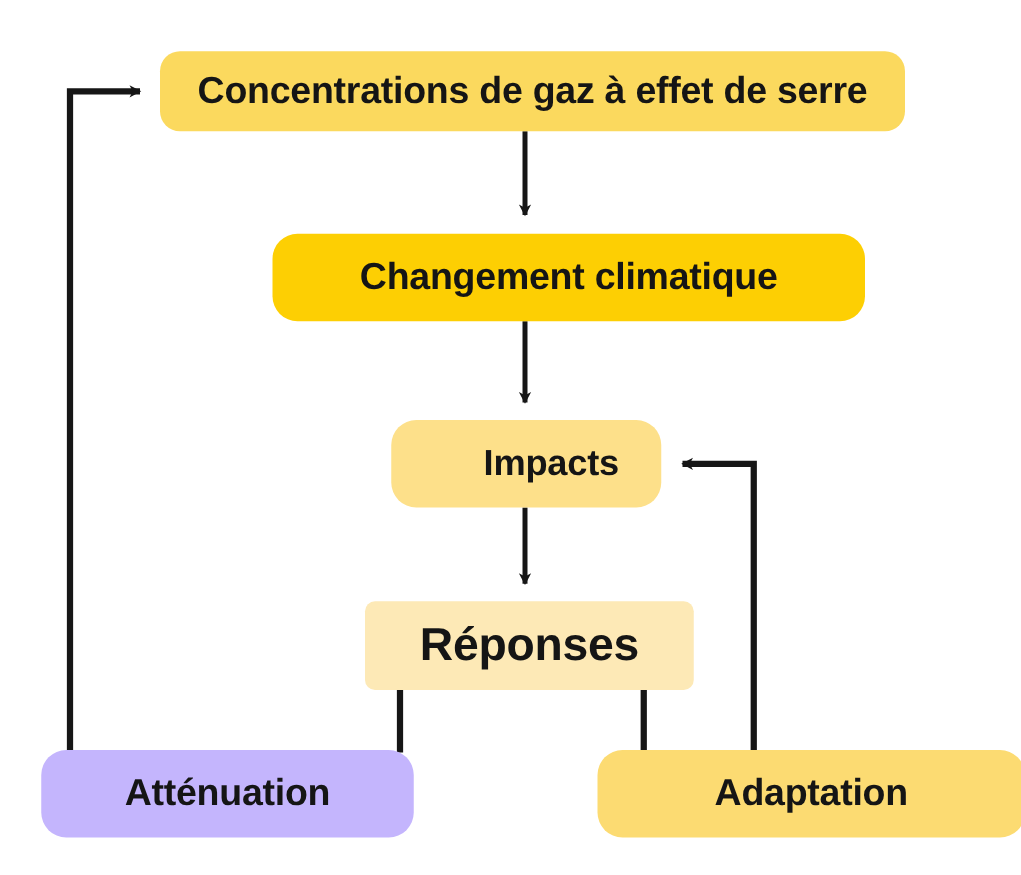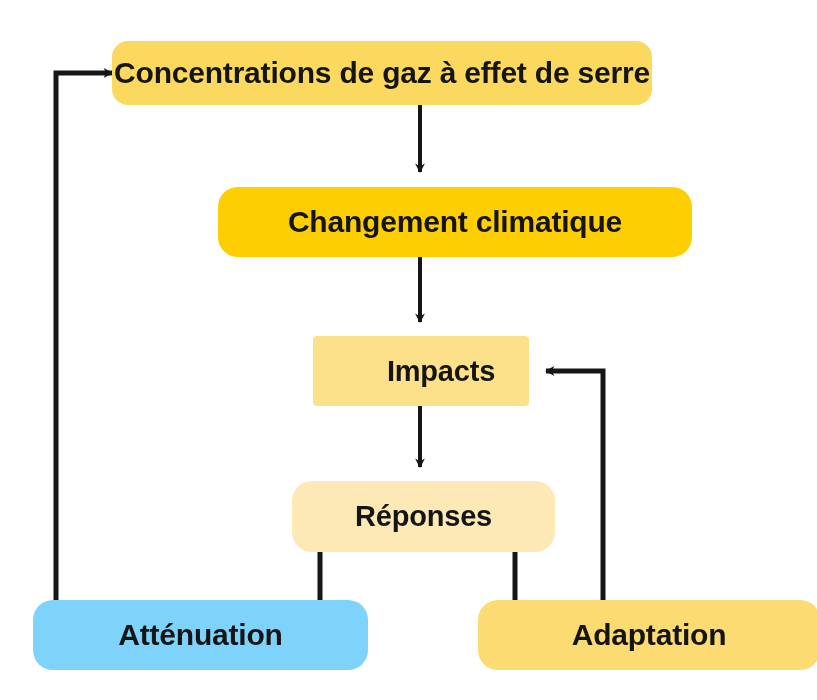--- a/index.html
+++ b/index.html
@@ -52,28 +52,28 @@
   #node-climate-change {
     left: 218px; top: 187px; width: 398px; height: 70px;
     background: #fdcf03;
     font-size: 30px;
     border-radius: 20px;
   }
   #node-impacts {
     left: 313px; top: 336px; width: 216px; height: 70px;
     background: #fde08a;
     font-size: 29px;
-    border-radius: 4px;
+    border-radius: 20px;
     padding-left: 40px;
   }
   #node-responses {
     left: 292px; top: 481px; width: 263px; height: 71px;
     background: #fde9b6;
-    font-size: 29px;
-    border-radius: 20px;
+    font-size: 37px;
+    border-radius: 8px;
   }
   #node-mitigation {
     left: 33px;  top: 600px; width: 335px; height: 70px;
     background: #fcd962;
     font-size: 30px;
     border-radius: 20px;
   }
   #node-adaptation {
     left: 478px; top: 600px; width: 302px; height: 70px;
     background: #fcdb72;
@@ -121,25 +121,25 @@
 
     <g>
       <path d="M56,602 L56,73 L112,73" fill="none" stroke="#161616" stroke-width="5" marker-end="url(#arrow-right)"></path>
     </g>
 
     <g>
       <path d="M603,602 L603,371 L546,371" fill="none" stroke="#161616" stroke-width="5" marker-end="url(#arrow-left)"></path>
     </g>
   </svg>
 
-  <div class="node" id="node-ghg" style="left: 112px; top: 41px; width: 540px; height: 64px; background: rgb(251, 217, 94);">Concentrations de gaz à effet de serre</div>
+  <div class="node" id="node-ghg" style="left: 128px; top: 41px; width: 596px; height: 64px; background: rgb(251, 217, 94);">Concentrations de gaz à effet de serre</div>
 
   <div class="node" id="node-climate-change" style="left: 218px; top: 187px; width: 474px; height: 70px; background: rgb(253, 207, 3);">Changement climatique</div>
 
   <div class="node" id="node-impacts" style="left: 313px; top: 336px; width: 216px; height: 70px; background: rgb(253, 224, 138);">Impacts</div>
 
   <div class="node" id="node-responses" style="left: 292px; top: 481px; width: 263px; height: 71px; background: rgb(253, 233, 182);">Réponses</div>
 
-  <div class="node" id="node-mitigation" style="left: 33px; top: 600px; width: 335px; height: 70px; background: #7dd3fc;">Atténuation</div>
+  <div class="node" id="node-mitigation" style="left: 33px; top: 600px; width: 298px; height: 70px; background: #c4b5fd;">Atténuation</div>
 
   <div class="node" id="node-adaptation" style="left: 478px; top: 600px; width: 342px; height: 70px; background: rgb(252, 219, 114);">Adaptation</div>
 
 </div>
 
 </body></html>

